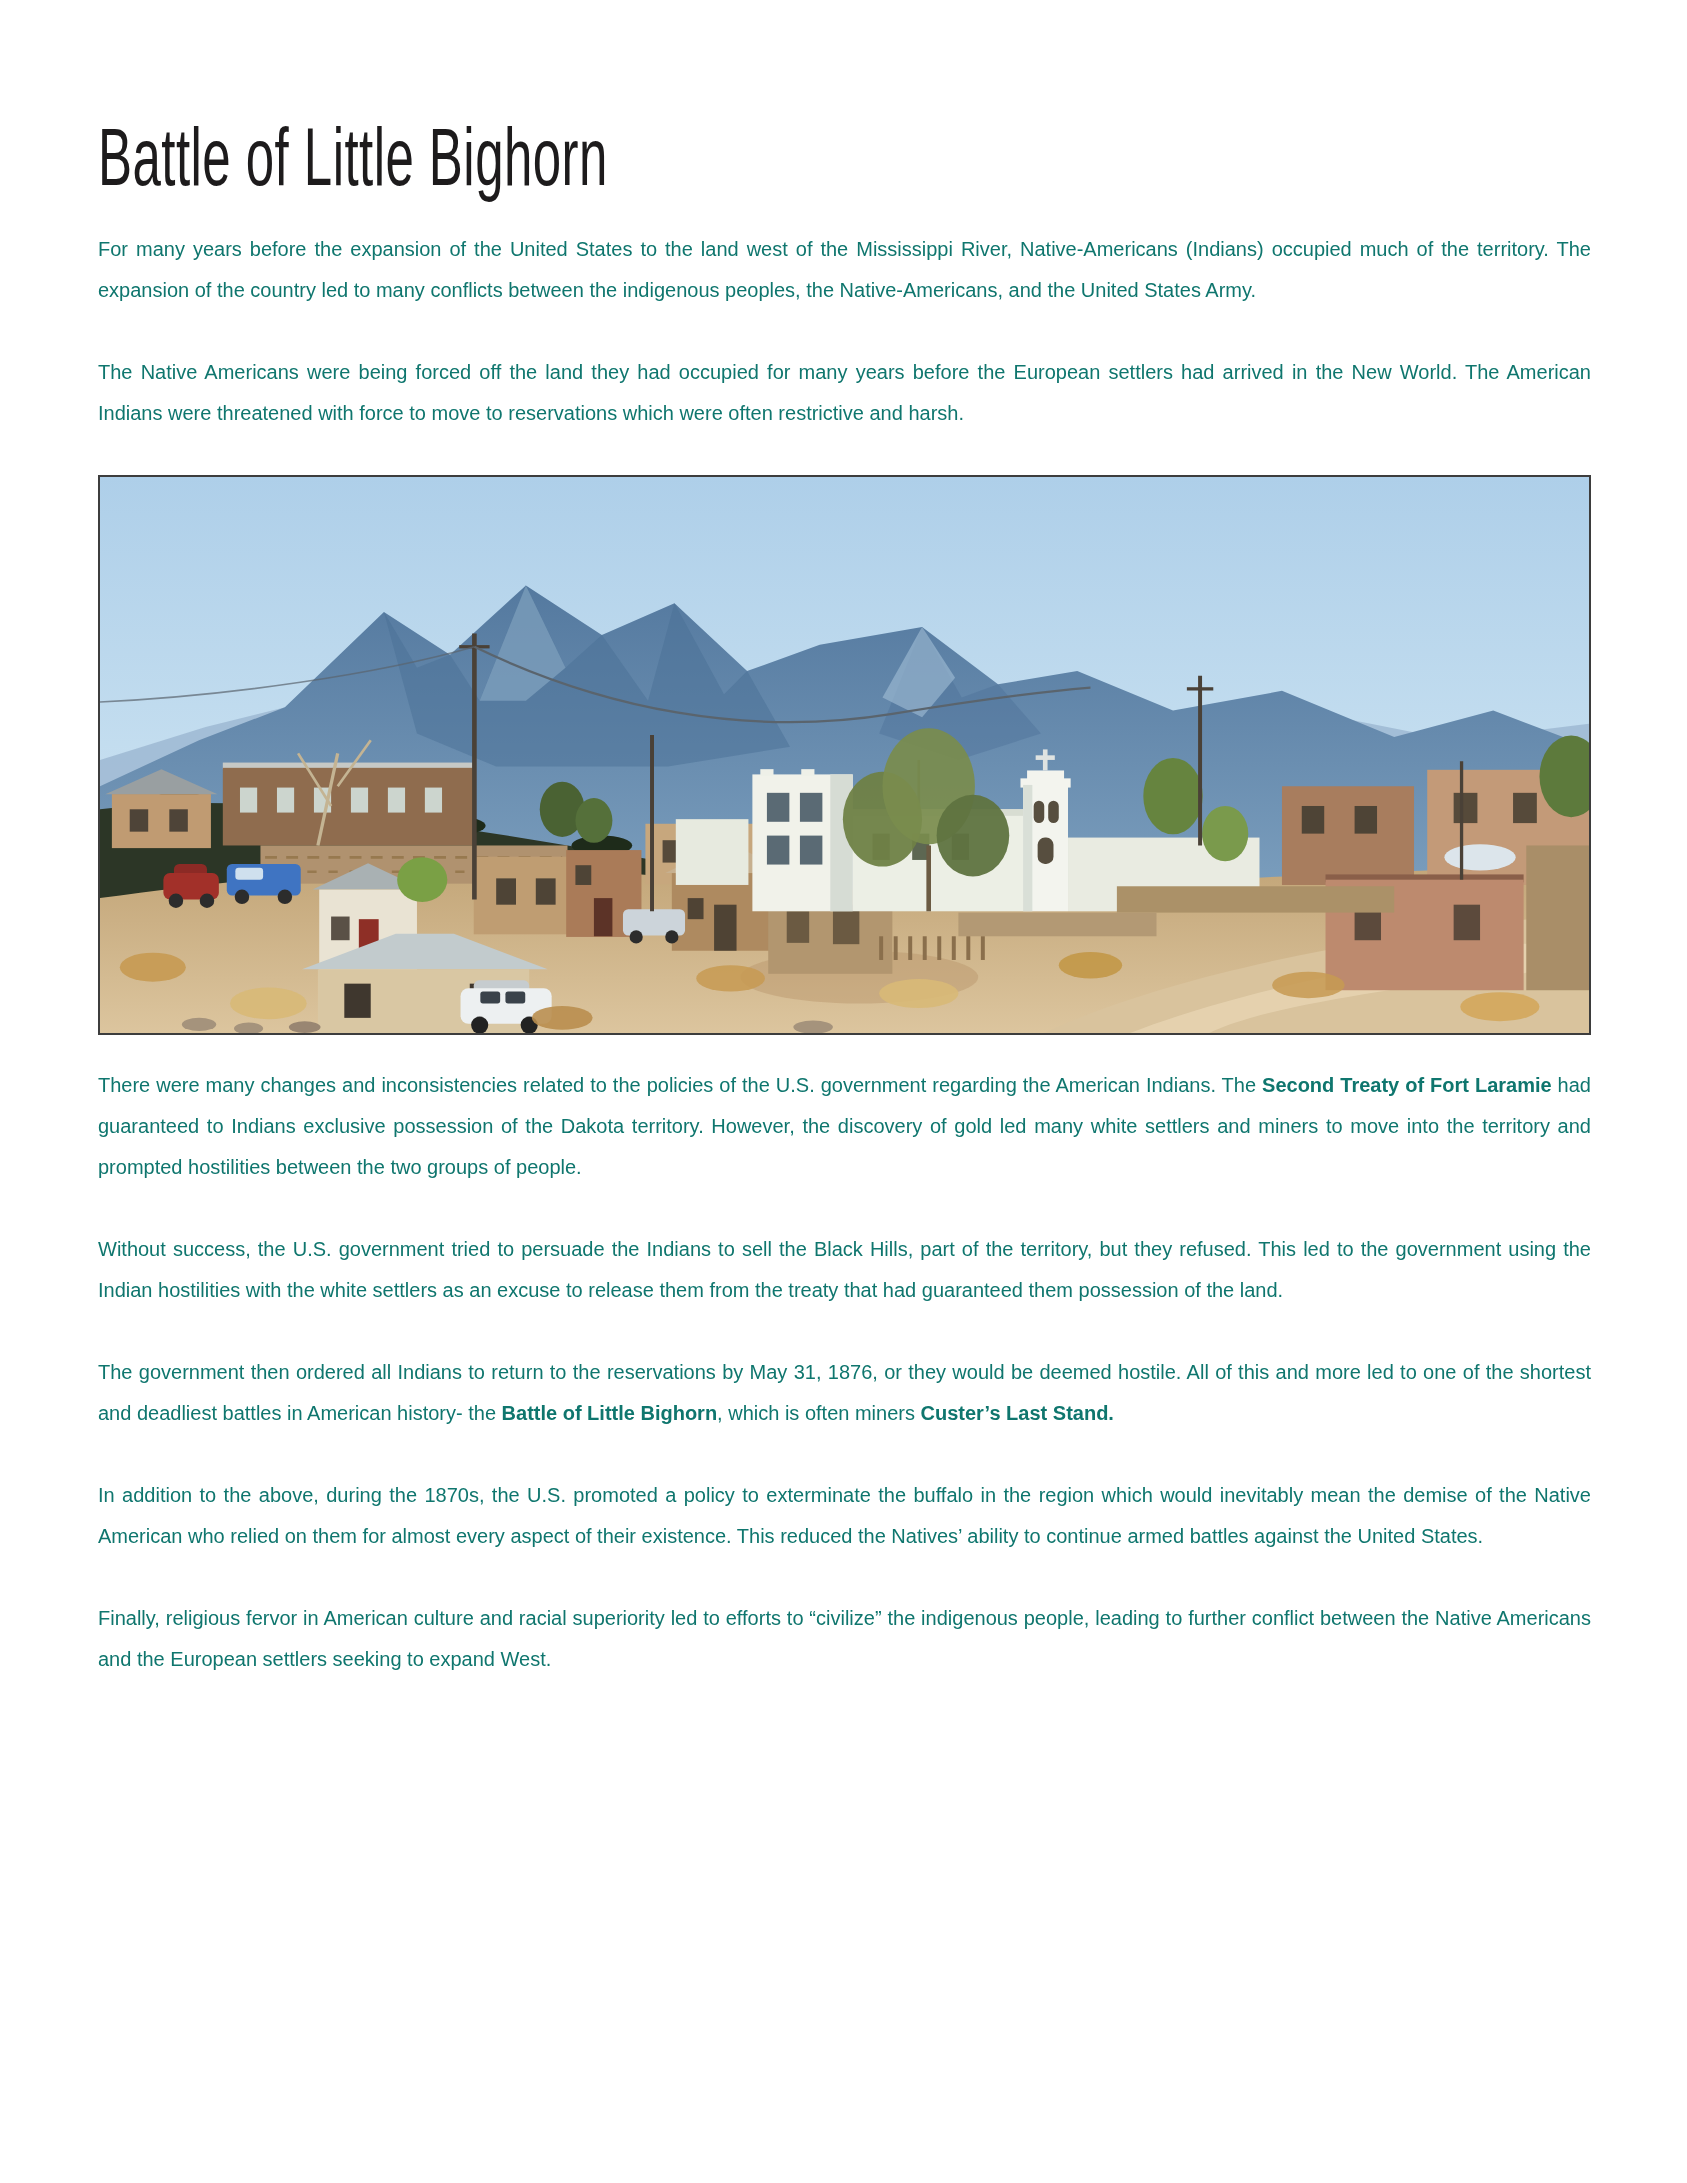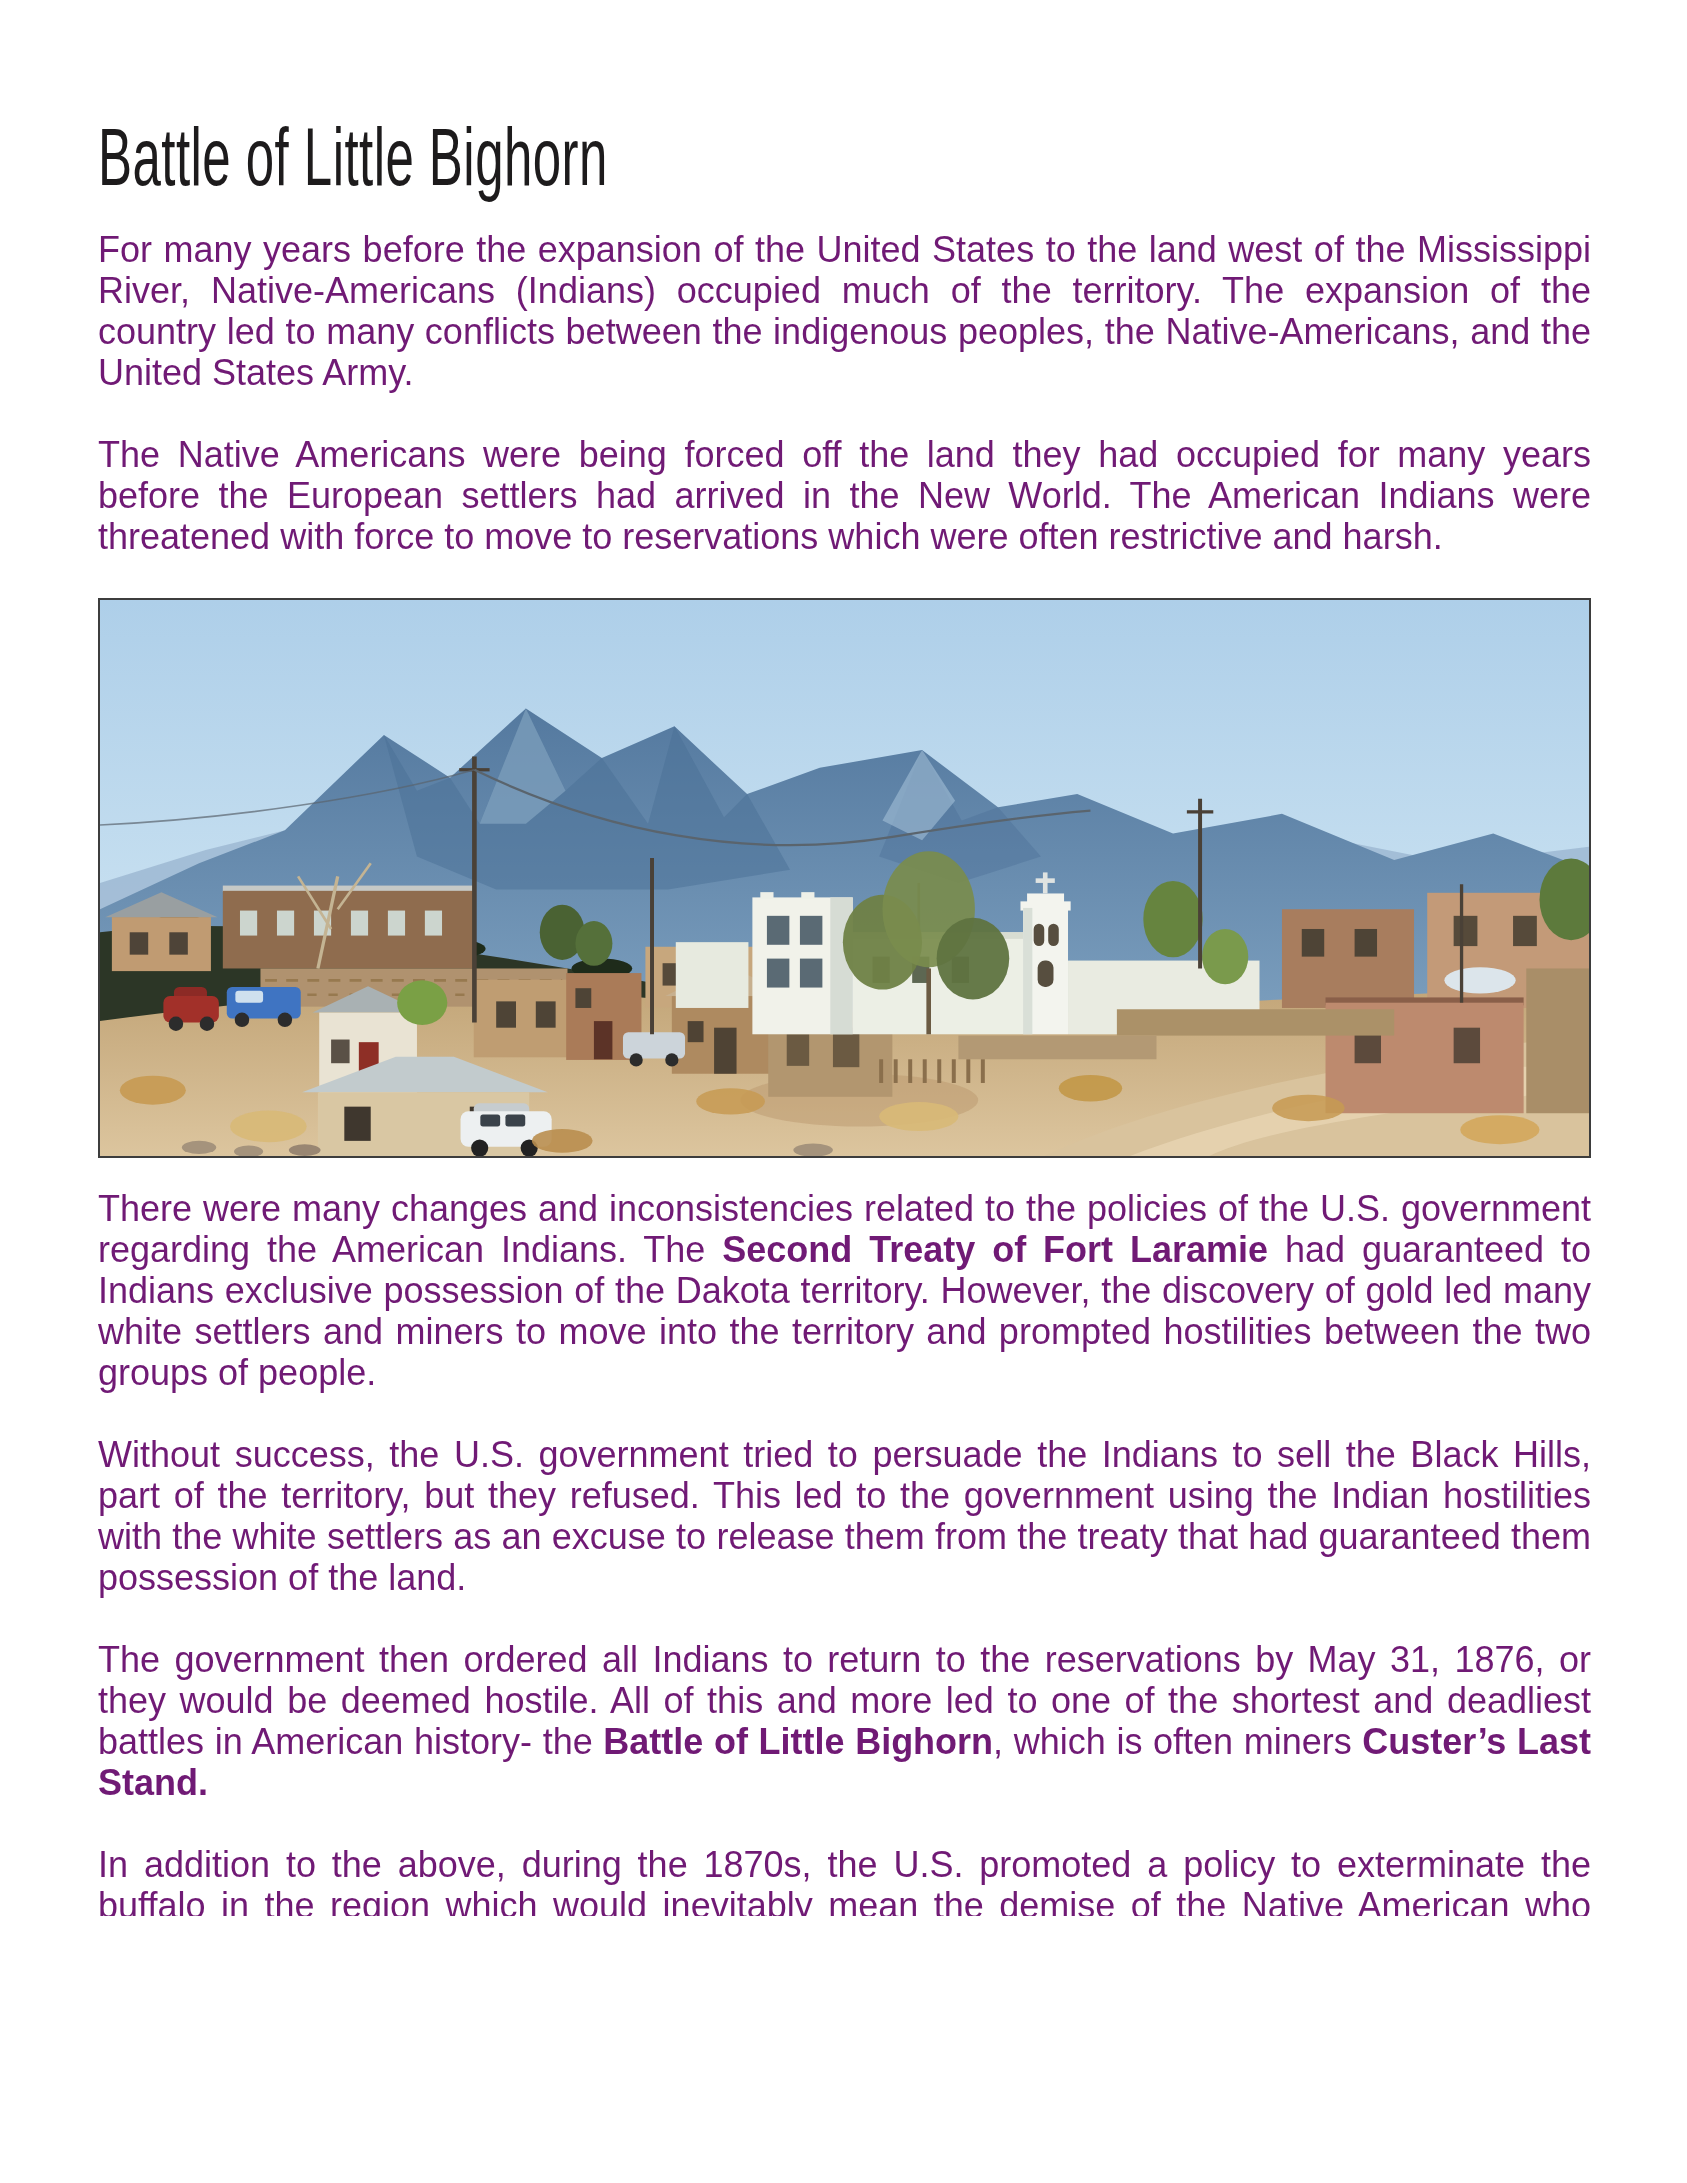--- a/index.html
+++ b/index.html
@@ -8,22 +8,22 @@
     font-family:"Liberation Sans", sans-serif; color:#231f20; overflow:hidden;
   }
   .content { position:absolute; left:98px; top:0; width:1493px; }
   .doc-title {
     margin:111px 0 24px 0; font-size:81px; font-weight:400; line-height:1.16;
     color:#1d1b1c; white-space:nowrap; letter-spacing:0.7px;
     transform:scaleX(0.63); transform-origin:0 50%;
     font-family:"Liberation Sans", sans-serif;
   }
   .content p {
-    font-size:36px; line-height:41px; margin:16px 0 41px 0;
-    text-align:justify; color:#701a75;
+    font-size:20px; line-height:41px; margin:16px 0 41px 0;
+    text-align:justify; color:#0f766e;
   }
   .content p b { font-weight:bold; }
   .photo-frame {
     width:1493px; height:560px; margin:0 0 30px 0;
     border:2px solid #3d3d3d; box-sizing:border-box; background:#bdd8ec;
   }
   .photo-svg { display:block; width:100%; height:100%; }
   .footer-logo { position:absolute; left:844px; top:2003px; transform:translateX(-50%); }
   .page-number { position:absolute; left:1589px; top:2101px; font-size:25px; color:#231f20; }
 </style>
@@ -253,19 +253,20 @@
           <ellipse cx="1080" cy="836" rx="30" ry="10" fill="#a5937c"></ellipse>
         </g>
       </svg>
     </figure>
 
     <div>
         <p><span>There were many changes and inconsistencies related to the policies of the U.S. government regarding the American Indians.  The </span><b>Second Treaty of Fort Laramie</b><span> had guaranteed to Indians exclusive possession of the Dakota territory.  However, the discovery of gold led many white settlers and miners to move into the territory and prompted hostilities between the two groups of people.</span></p>
         <p><span>Without success, the U.S. government tried to persuade the Indians to sell the Black Hills, part of the territory, but they refused.  This led to the government using the Indian hostilities with the white settlers as an excuse to release them from the treaty that had guaranteed them possession of the land.</span></p>
         <p><span>The government then ordered all Indians to return to the reservations by May 31, 1876, or they would be deemed hostile.  All of this and more led to one of the shortest and deadliest battles in American history- the </span><b>Battle of Little Bighorn</b><span>, which is often miners </span><b>Custer’s Last Stand.</b></p>
         <p><span>In addition to the above, during the 1870s, the U.S. promoted a policy to exterminate the buffalo in the region which would inevitably mean the demise of the Native American who relied on them for almost every aspect of their existence.  This reduced the Natives’ ability to continue armed battles against the United States.</span></p>
+        <p><span>Finally, religious fervor in American culture and racial superiority led to efforts to “civilize” the indigenous people, leading to further conflict between the Native Americans and the European settlers seeking to expand West.</span></p>
       </div>
   </div>
 
 
   <div class="page-number">3</div>
 </div>
 
 
 </body></html>

